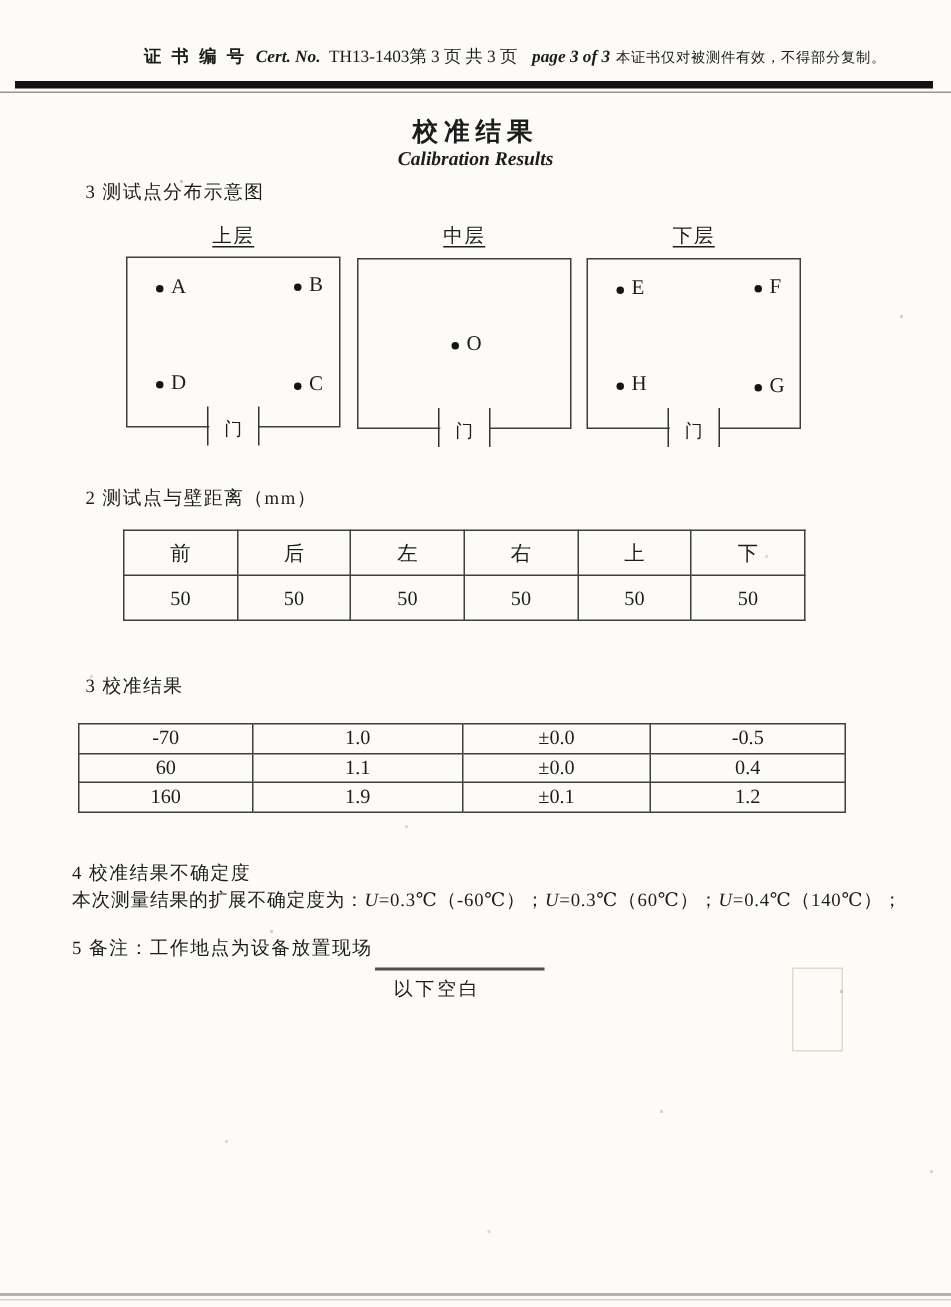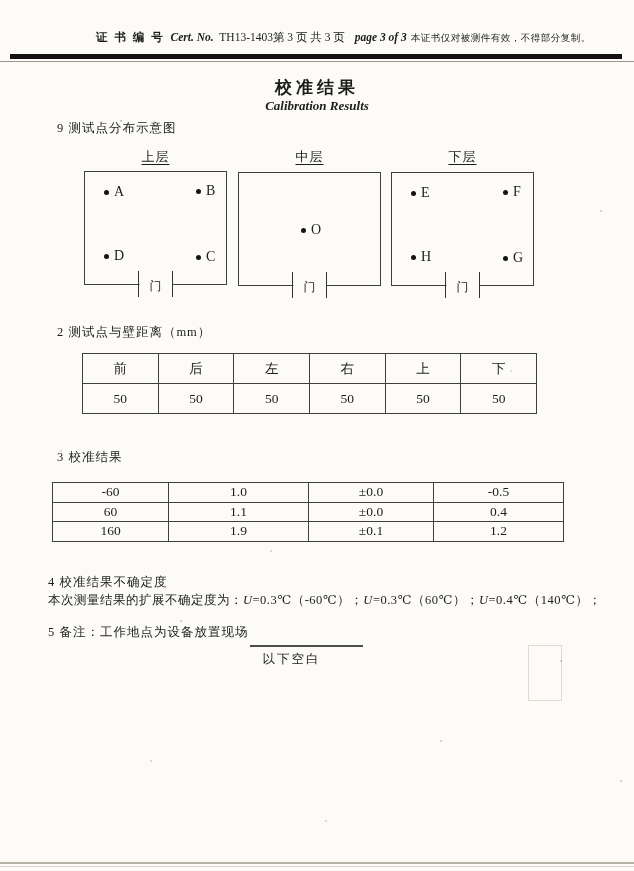--- a/index.html
+++ b/index.html
@@ -87,21 +87,21 @@
     <span>TH13-1403</span><span>第 3 页 共 3 页</span>
     <span class="pg-en">page 3 of 3</span>
     <span class="notice">本证书仅对被测件有效，不得部分复制。</span>
   </div>
   <div class="rule-thick"></div>
   <div class="rule-thin"></div>
 
   <div class="title-cn">校准结果</div>
   <div class="title-en">Calibration Results</div>
 
-  <div class="sec" style="left:57px; top:120px;">9 测试点分布示意图</div>
+  <div class="sec" style="left:57px; top:120px;">3 测试点分布示意图</div>
 
   <div class="layer-label" style="left:84px; top:148px;">上层</div>
   <div class="chamber" style="left:84px; top:171px;">
     <span class="pt pos-tl">
         <span class="dot"></span>
         <span class="pt-label">A</span>
       </span>
     <span class="pt pos-tr">
         <span class="dot"></span>
         <span class="pt-label">B</span>
@@ -183,21 +183,21 @@
 
   <table class="tbl-results">
     <colgroup>
         <col style="width:116px">
         <col style="width:140px">
         <col style="width:125px">
         <col style="width:130px">
       </colgroup>
     <tbody>
       <tr>
-        <td>-60</td>
+        <td>-70</td>
         <td>1.0</td>
         <td>±0.0</td>
         <td>-0.5</td>
       </tr>
       <tr>
         <td>60</td>
         <td>1.1</td>
         <td>±0.0</td>
         <td>0.4</td>
       </tr>

